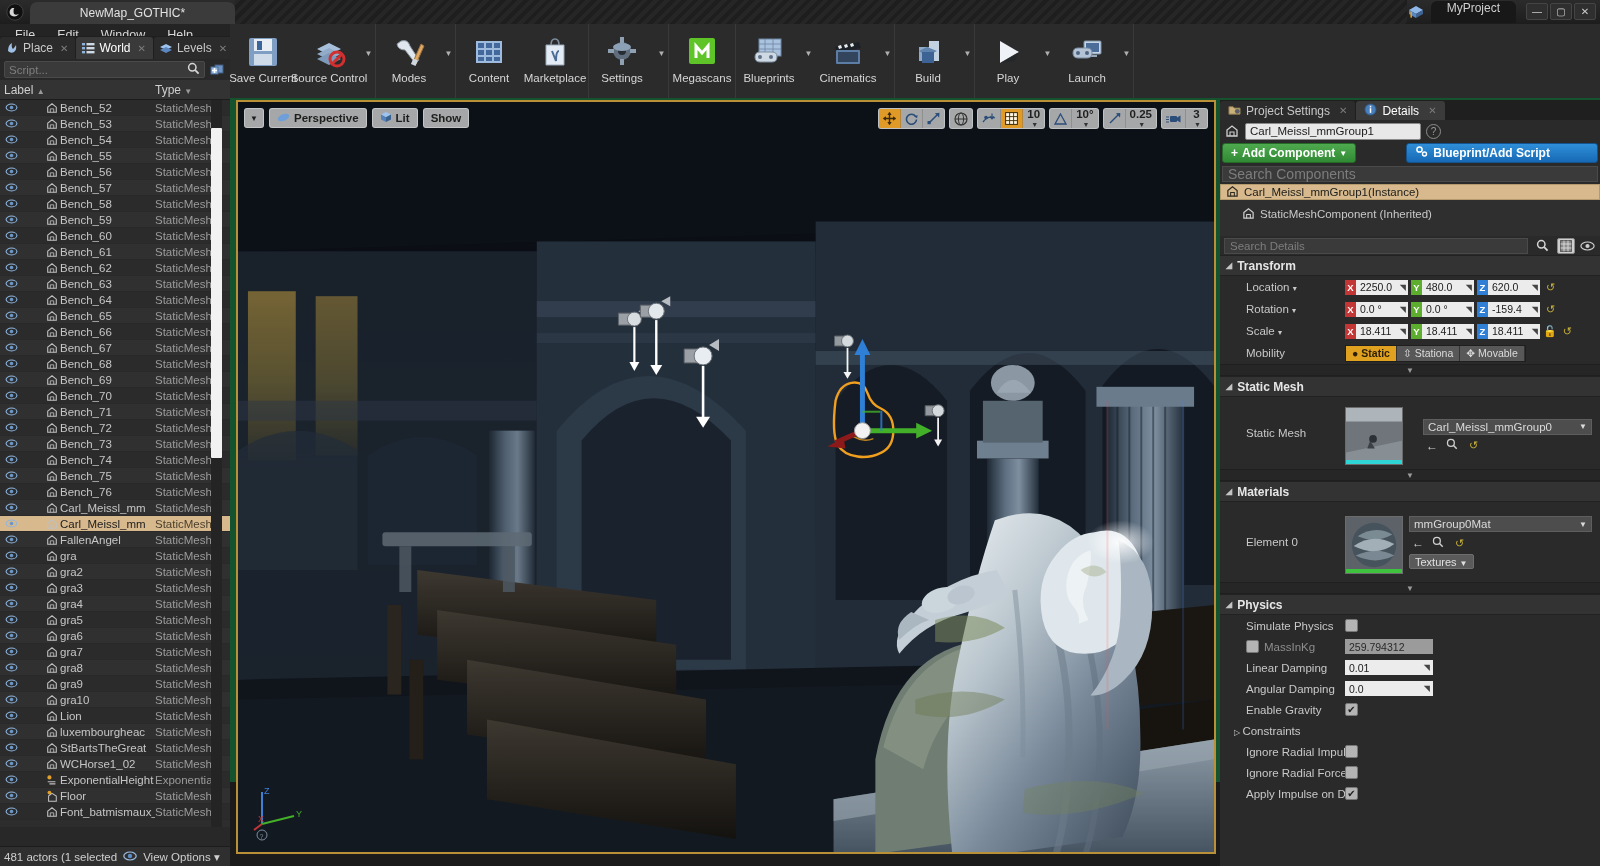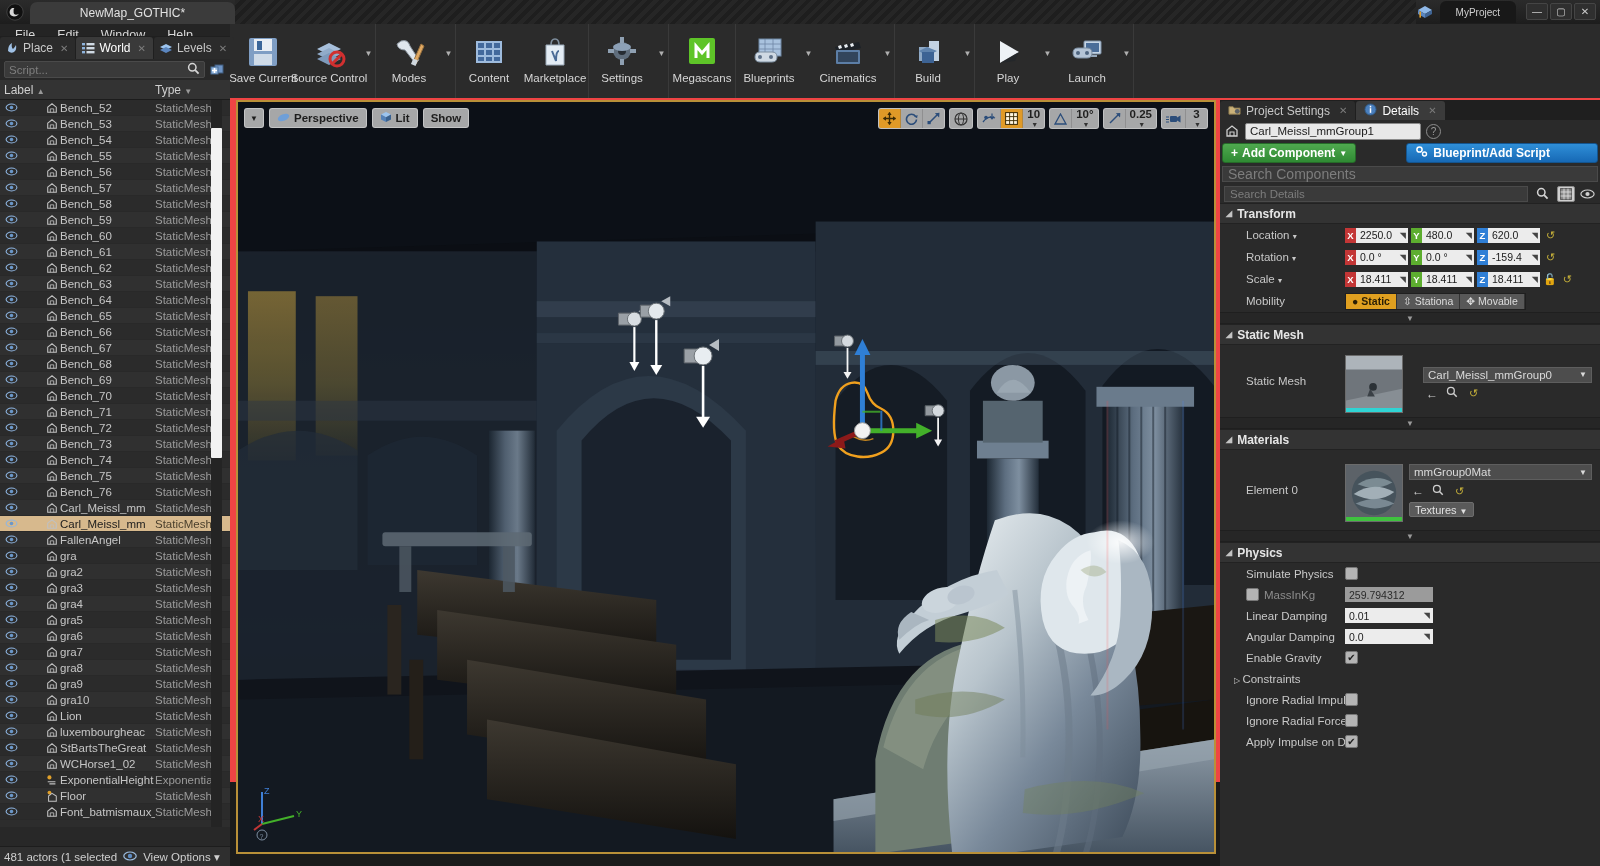--- a/index.html
+++ b/index.html
@@ -1,34 +1,34 @@
 <!DOCTYPE html>
 <html><head>
 <meta charset="utf-8">
 <style>
   * { box-sizing: border-box; margin:0; padding:0; }
   html,body { width:1600px; height:866px; overflow:hidden; background:#1b1b1b;
     font-family:"Liberation Sans", sans-serif; color:#d4d4d4; -webkit-font-smoothing:antialiased; }
 
-  #app { position:relative; width:1600px; height:782px; background:#ef4444;text-decoration:underline; }
+  #app { position:relative; width:1600px; height:782px; background:#14532d;text-decoration:underline; }
 
   
   .titlebar { position:absolute; left:0; top:0; width:1600px; height:24px;
       background:linear-gradient(180deg,#2b2b2b,#1d1d1d); display:flex; align-items:flex-end; }
   .ue-logo { width:30px; height:24px; display:flex; align-items:center; justify-content:center; }
   .ue-logo svg { display:block; }
   .maptab { height:22px; min-width:205px; background:#3b3b3b; border-radius:7px 7px 0 0;
       display:flex; align-items:center; justify-content:center; padding:0 20px;
       font-size:12px; color:#e2e2e2; position:relative; }
   .titlebar .hatch { flex:1; height:24px;
       background:repeating-linear-gradient(135deg,#262626 0 4px,#1e1e1e 4px 8px); }
   .proj-wrap { display:flex; align-items:center; height:24px; gap:6px; padding-right:4px; }
   .proj-icon { width:18px; height:18px; }
   .projtab { height:22px; background:#181818; border-radius:6px 6px 0 0; padding:0 16px;
-      display:flex; align-items:center; font-size:10px; color:#cfcfcf; }
+      display:flex; align-items:flex-start; font-size:12px; color:#cfcfcf; }
   .wbtns { display:flex; align-items:center; height:24px; gap:2px; padding:0 4px 1px 6px;}
   .wbtn { width:22px; height:17px; background:#2f2f2f; border:1px solid #454545; border-radius:2px;
       display:flex; align-items:center; justify-content:center; color:#cdcdcd; font-size:10px; }
 
   
   .menubar { position:absolute; left:0; top:24px; width:1600px; height:22px;
       background:#242424; display:flex; align-items:center; padding-left:4px; }
   .menuitem { padding:2px 11px; font-size:12.5px; color:#d8d8d8; }
 
   
@@ -1669,20 +1669,40 @@
             </svg>
         </span>
         <span>Blueprint/Add Script</span>
       </div>
     </div>
 
     <div class="compsearch">
       <span>Search Components</span>
     </div>
 
+    <div class="comptree">
+      <div class="comprow sel">
+        <span>
+          <svg width="13" height="13" viewBox="0 0 14 14">
+              <path d="M2 6l5-4 5 4v6H2z" fill="none" stroke="#2f2a20" stroke-width="1.3"></path>
+              <path d="M5 12V8h4v4" fill="none" stroke="#2f2a20" stroke-width="1.1"></path>
+            </svg>
+        </span>
+        <span>Carl_Meissl_mmGroup1(Instance)</span>
+      </div>
+      <div class="comprow child" style="margin-top:6px">
+        <span>
+          <svg width="13" height="13" viewBox="0 0 14 14">
+              <path d="M2 6l5-4 5 4v6H2z" fill="none" stroke="#cfcfcf" stroke-width="1.3"></path>
+              <path d="M5 12V8h4v4" fill="none" stroke="#cfcfcf" stroke-width="1.1"></path>
+            </svg>
+        </span>
+        <span>StaticMeshComponent (Inherited)</span>
+      </div>
+    </div>
 
     <div class="dsearchrow">
       <div class="dsearch">
         <span>Search Details</span>
       </div>
       <div class="dsearch" style="flex:0 0 22px; background:transparent; border:none; justify-content:center;">
         <svg width="13" height="13" viewBox="0 0 13 13">
             <circle cx="5.3" cy="5.3" r="3.7" fill="none" stroke="#d6d6d6" stroke-width="1.5"></circle>
             <line x1="8.2" y1="8.2" x2="11.6" y2="11.6" stroke="#d6d6d6" stroke-width="1.8"></line>
           </svg>

